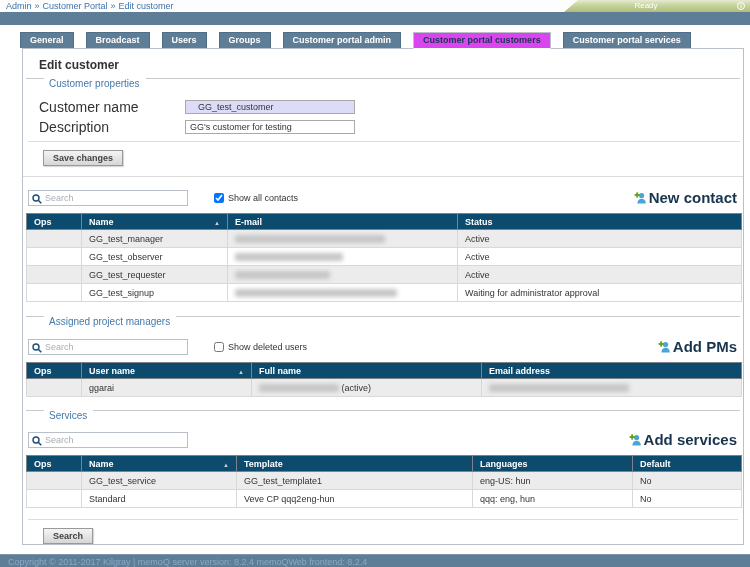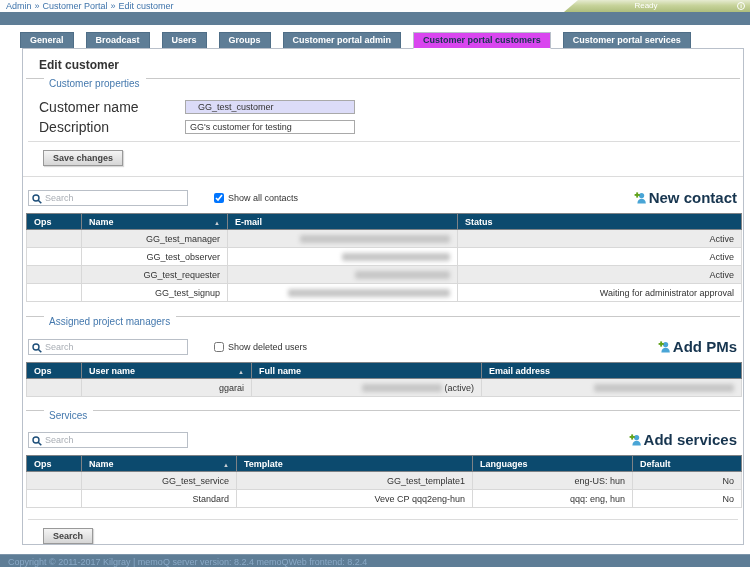--- a/index.html
+++ b/index.html
@@ -61,21 +61,21 @@
   .chk-group { display:flex; align-items:center; margin-left:26px; font-size:9px; color:#333; }
   .chk-group input { width:10px; height:10px; margin-right:4px; }
   .add-link { margin-left:auto; display:flex; align-items:center; font-size:15px;
     font-weight:bold; color:#17354f; cursor:pointer; }
   .add-link svg { margin-right:2px; }
   
   table { border-collapse:collapse; width:716px; margin-top:7px; table-layout:fixed; }
   th { background:#0c4a6e; color:#fff; font-size:9px; font-weight:bold; text-align:left;
     height:16px; padding:0 7px; border:1px solid #7e8286; }
   td { height:18px; font-size:9px; color:#333; padding:0 7px; border:1px solid #d8d8d8;
-    background:#fff; overflow:hidden; white-space:nowrap;text-align:right; }
+    background:#fff; overflow:hidden; white-space:nowrap; }
   tr.alt td { background:#ececec; }
   .sort { float:right; font-size:6px; color:#ccd0d4; margin-top:3px; }
   .redact { display:inline-block; height:8px; background:#c6c6c6; border-radius:2px;
     filter:blur(2px); vertical-align:middle; }
   
   .footer-gap { height:9px; }
   .footer-bar { height:15px; background:#5e7d96; border-top:1px solid #7d95aa;
     font-size:9px; color:#8aa9c6; line-height:14px; padding-left:8px; }
 </style>
 </head>

